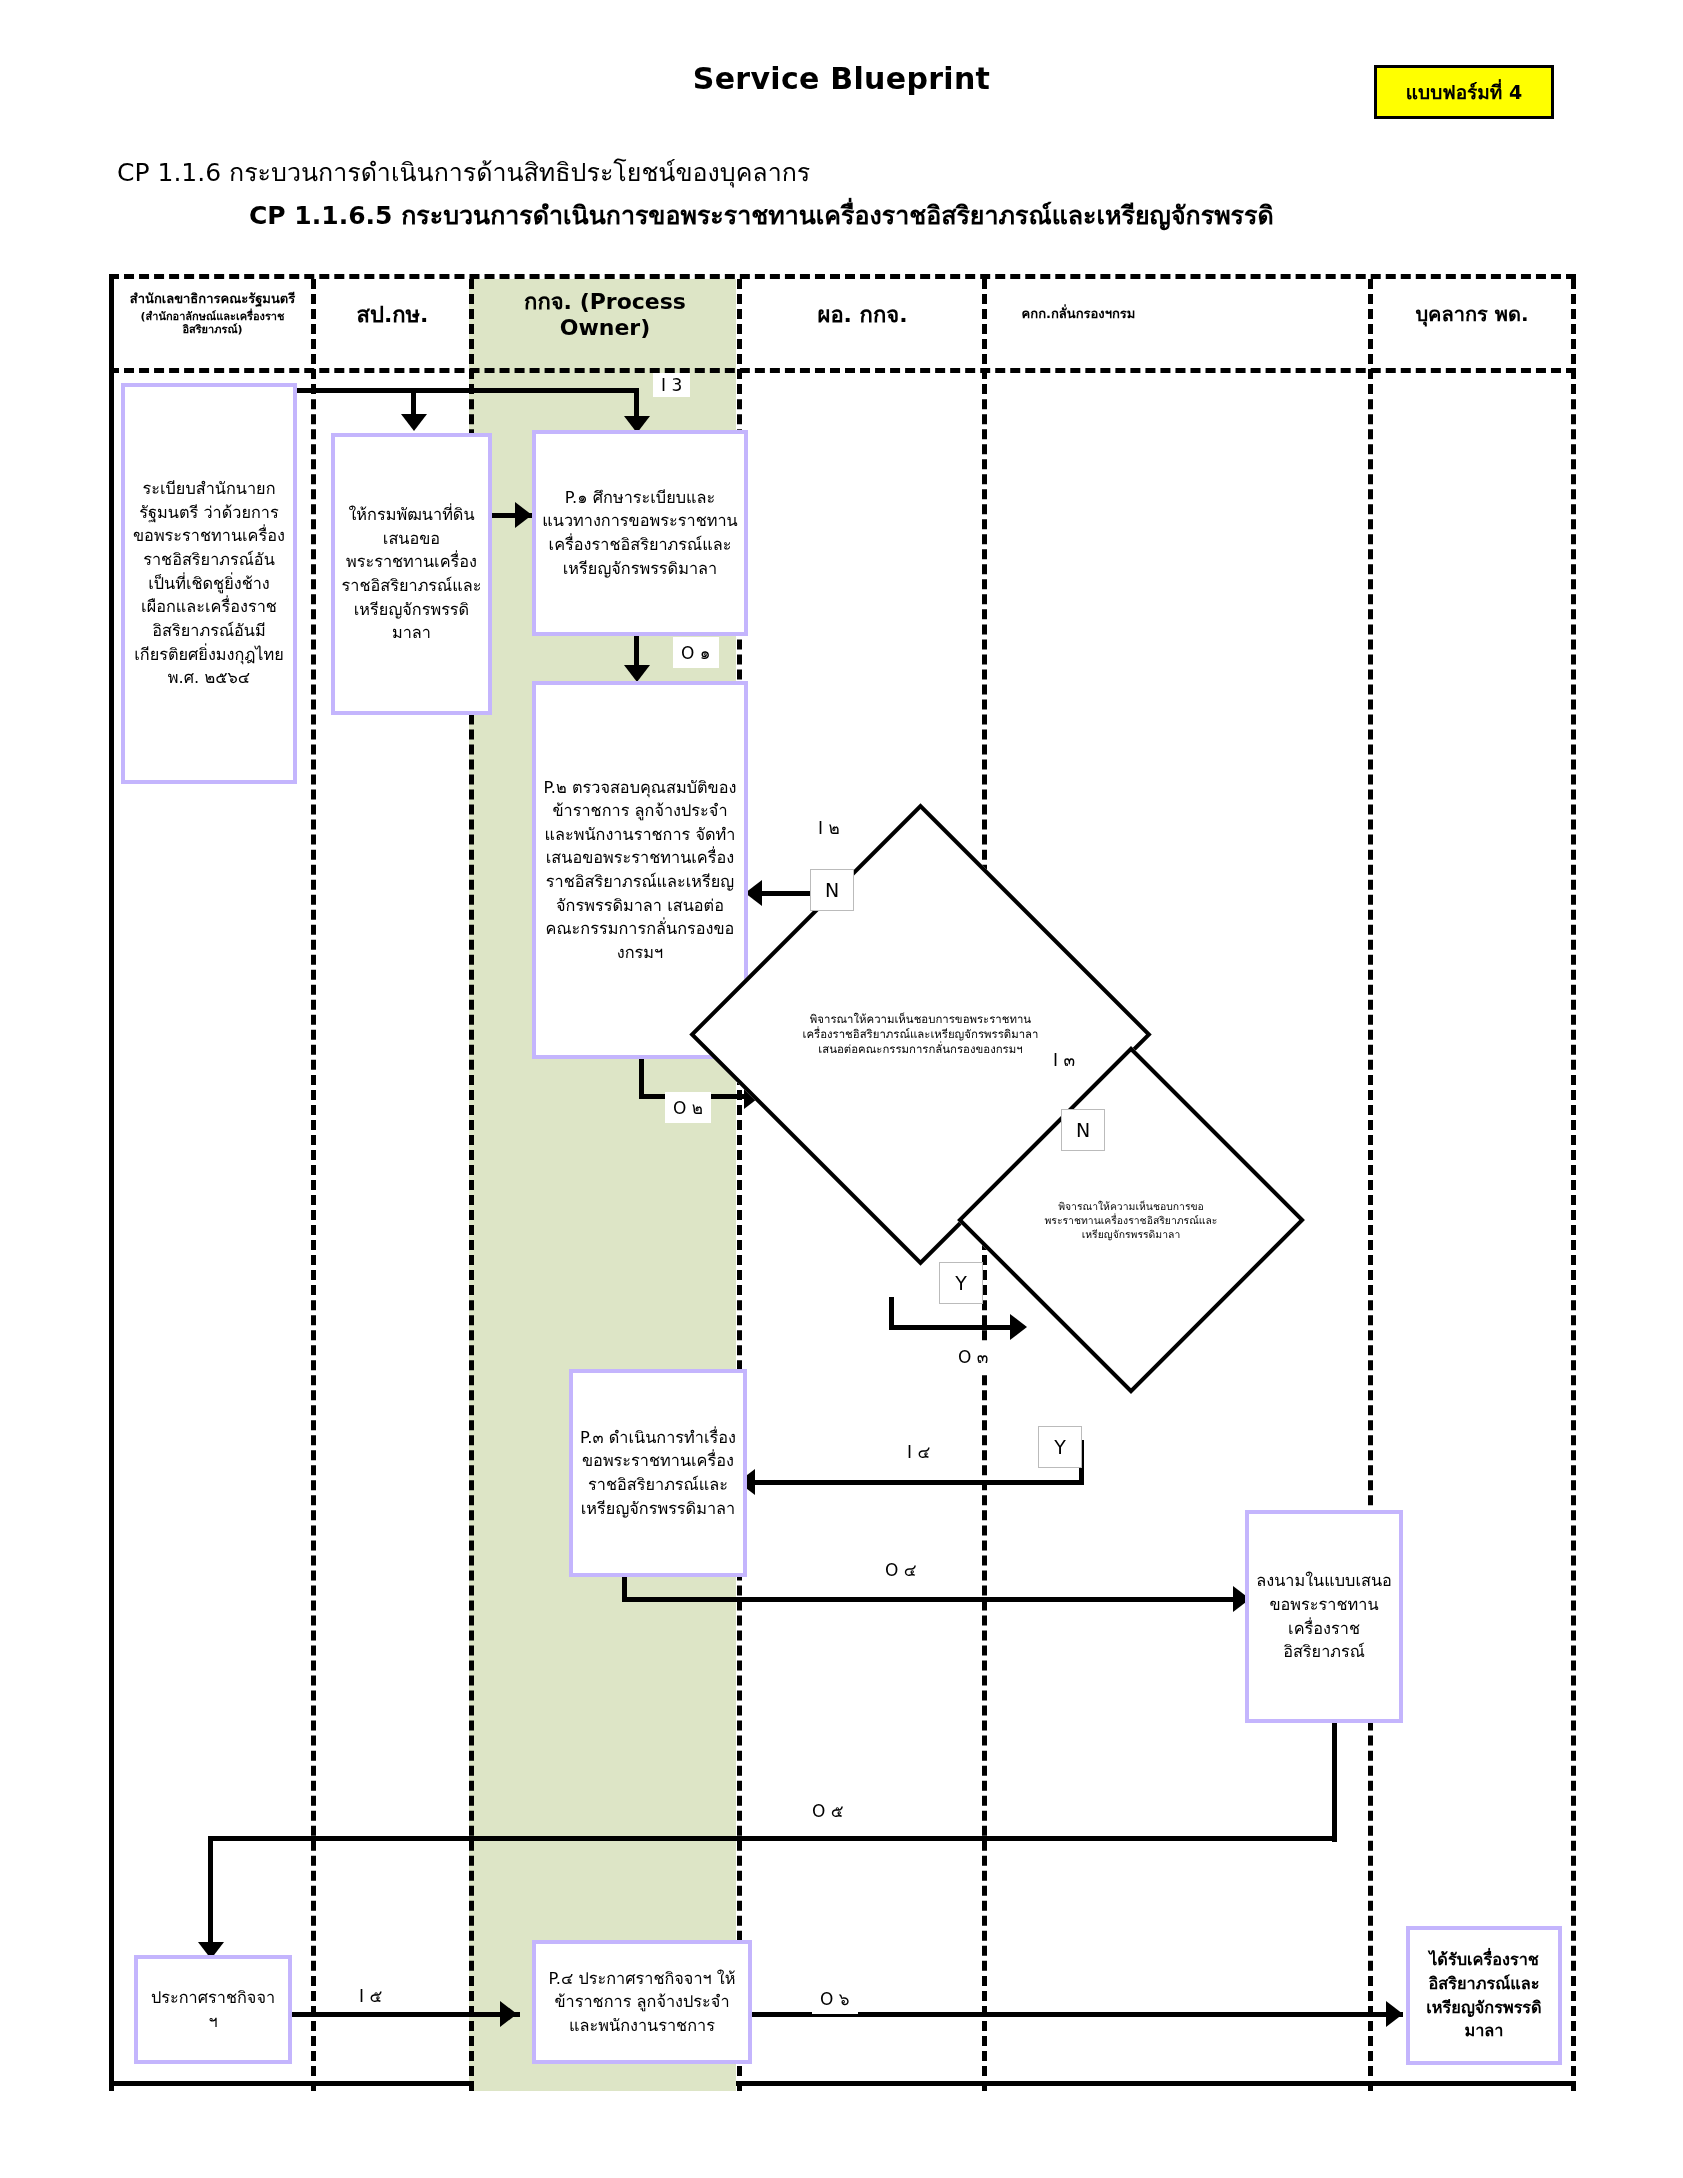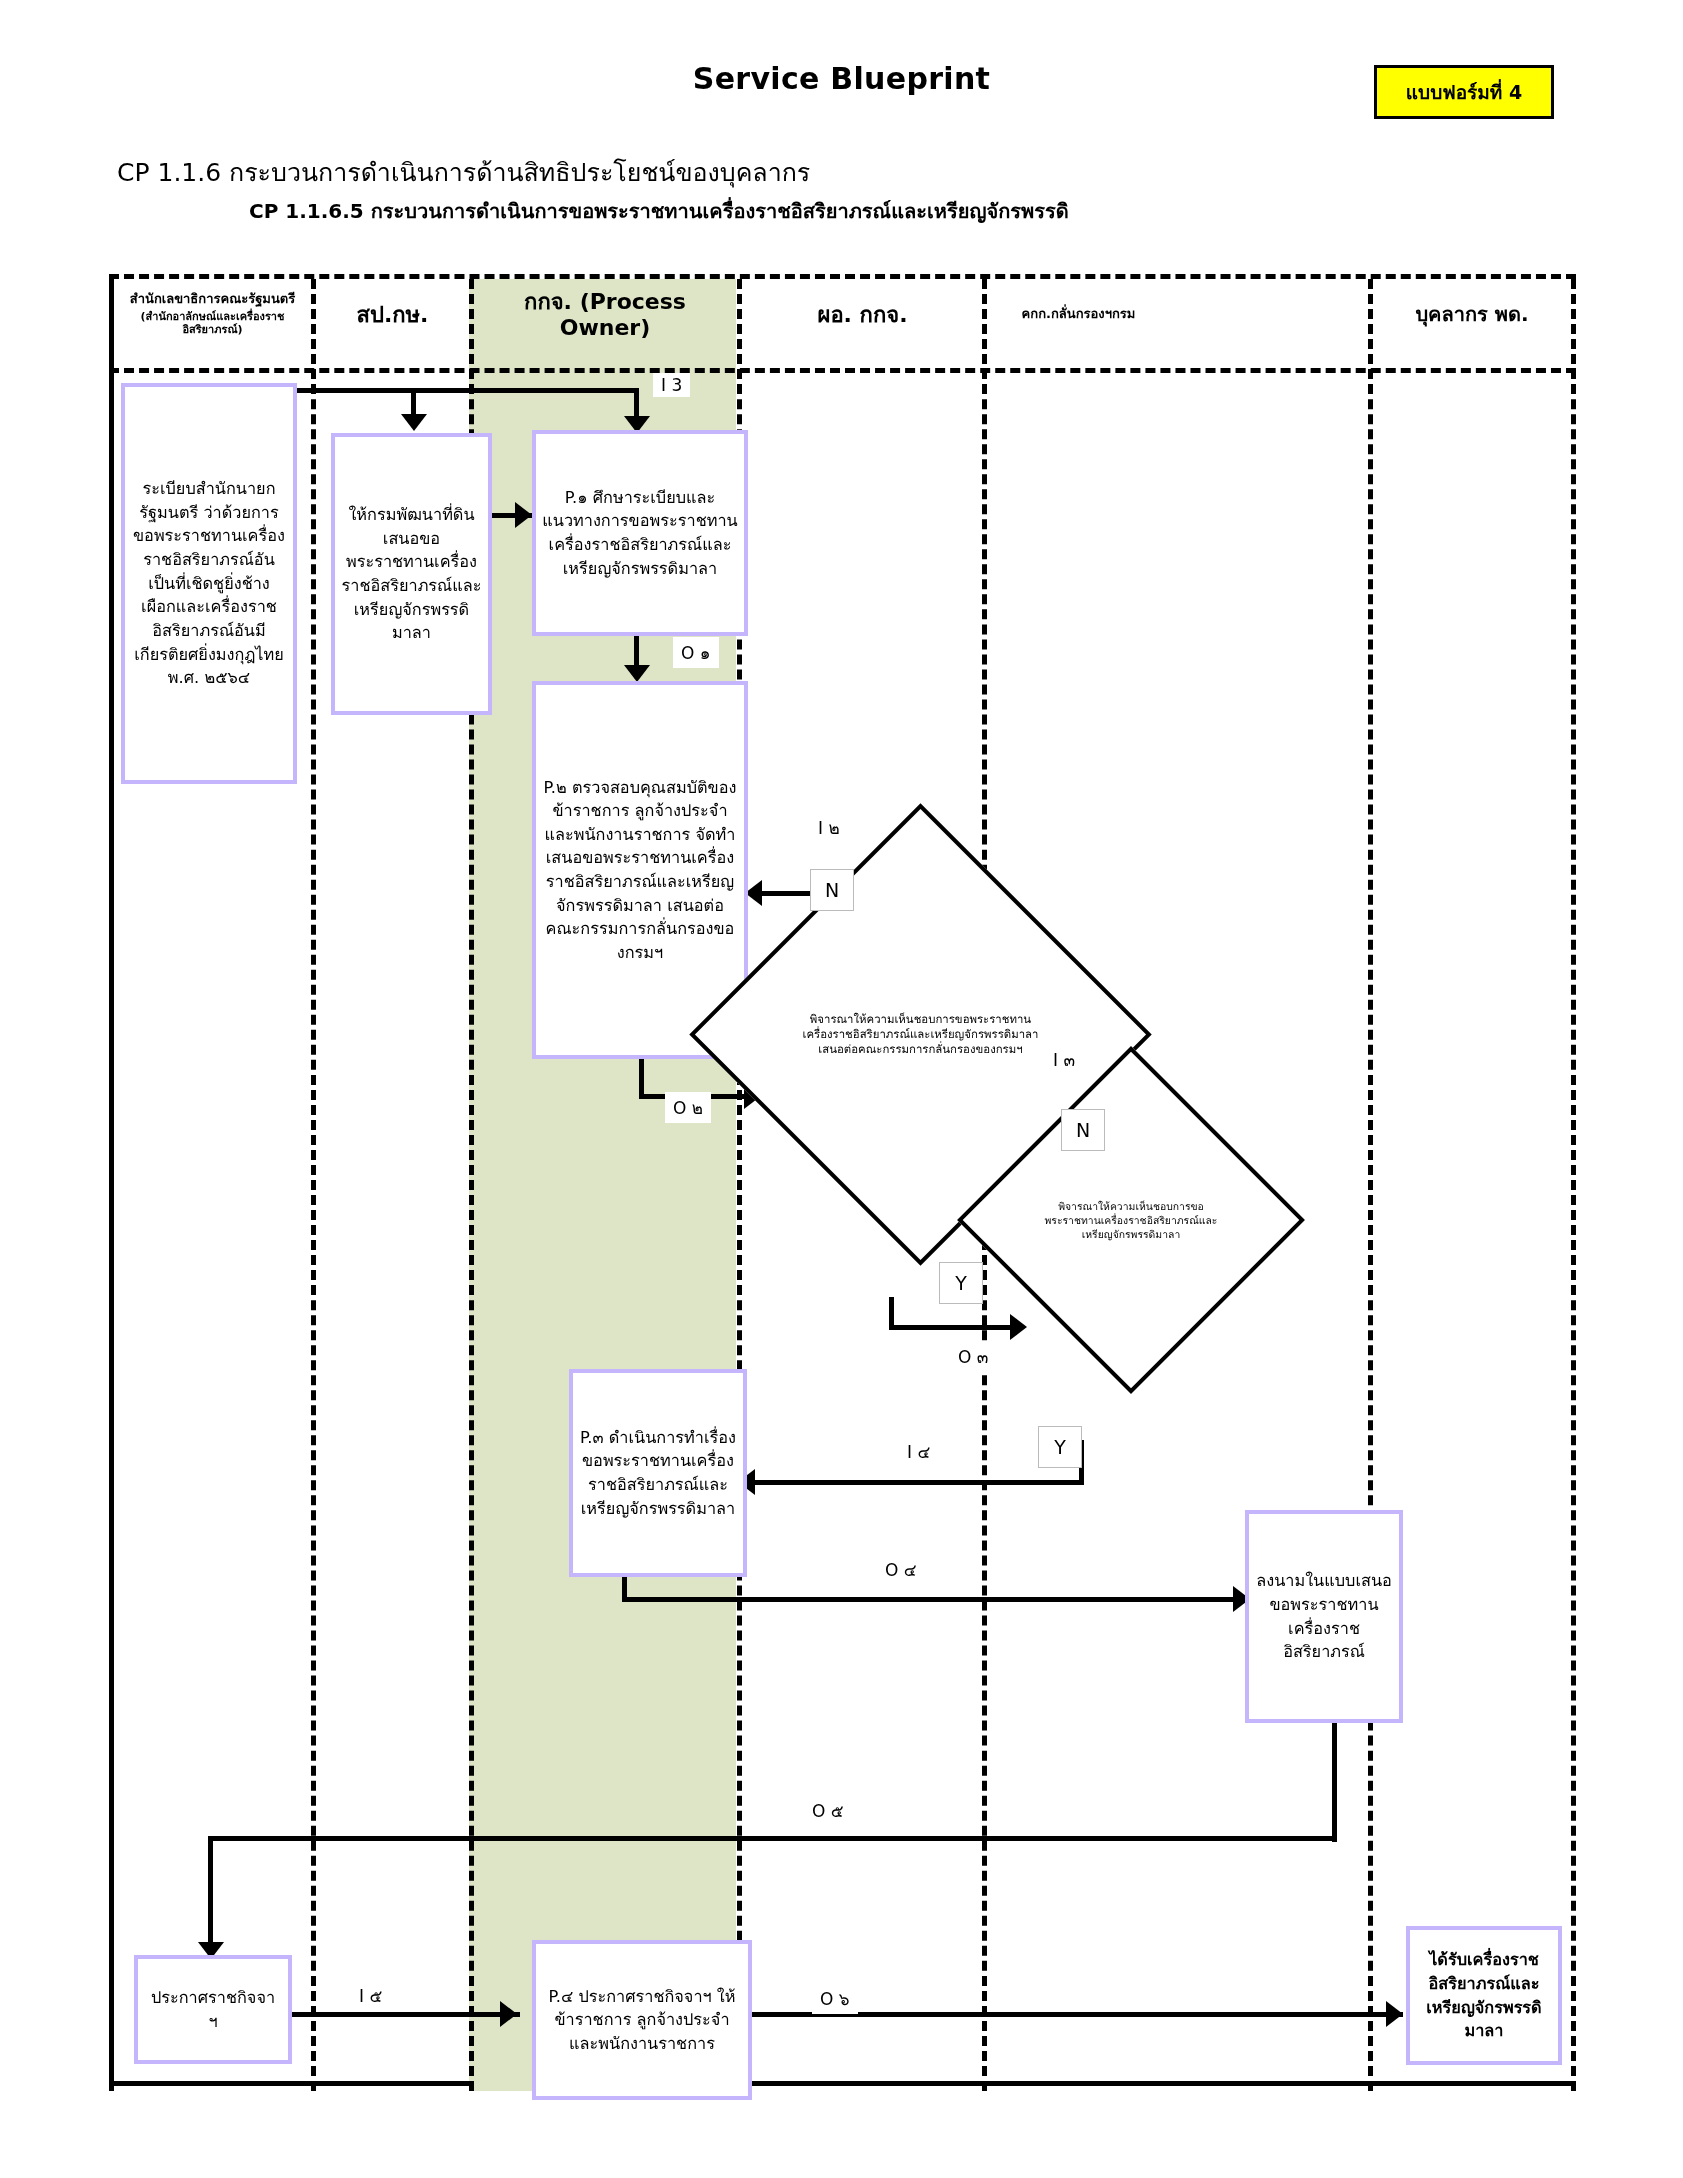--- a/index.html
+++ b/index.html
@@ -15,21 +15,21 @@
     left:0;top:61px;width:1683px;text-align:center;
     font-size:30px;font-weight:bold;letter-spacing:0.3px;
   }
   #form-badge{
     left:1374px;top:65px;width:174px;height:48px;
     background:#ffff00;border:3px solid #000;
     display:flex;align-items:center;justify-content:center;
     font-size:19px;font-weight:bold;
   }
   #subtitle-1{left:117px;top:152px;font-size:25px;}
-  #subtitle-2{left:249px;top:195px;font-size:20px;font-weight:bold;}
+  #subtitle-2{left:249px;top:195px;font-size:25px;font-weight:bold;}
 
   
   #lanes{
     left:109px;top:274px;width:1467px;height:1812px;
     border-top:5px dashed #000;border-bottom:5px solid #000;
     box-sizing:border-box;
   }
   .lane-col{
     position:absolute;top:0;height:1812px;
     border-left:5px dashed #000;box-sizing:border-box;
@@ -199,21 +199,21 @@
   <div class="dshape"></div>
   <div class="dtext">พิจารณาให้ความเห็นชอบการขอพระราชทานเครื่องราชอิสริยาภรณ์และเหรียญจักรพรรดิมาลา</div>
 </div>
 
 <div class="abs node f16" style="left:569px;top:1369px;width:178px;height:208px;">P.๓ ดำเนินการทำเรื่องขอพระราชทานเครื่องราชอิสริยาภรณ์และเหรียญจักรพรรดิมาลา</div>
 
 <div class="abs node f16" style="left:1245px;top:1510px;width:158px;height:213px;">ลงนามในแบบเสนอขอพระราชทานเครื่องราชอิสริยาภรณ์</div>
 
 <div class="abs node f16" style="left:134px;top:1955px;width:158px;height:109px;">ประกาศราชกิจจา ฯ</div>
 
-<div class="abs node f16" style="left:532px;top:1940px;width:220px;height:160px;">P.๔ ประกาศราชกิจจาฯ ให้ข้าราชการ ลูกจ้างประจำ และพนักงานราชการ</div>
+<div class="abs node f16" style="left:532px;top:1940px;width:220px;height:124px;">P.๔ ประกาศราชกิจจาฯ ให้ข้าราชการ ลูกจ้างประจำ และพนักงานราชการ</div>
 
 <div class="abs node f16" style="left:1406px;top:1926px;width:156px;height:139px;font-weight:bold;">ได้รับเครื่องราชอิสริยาภรณ์และเหรียญจักรพรรดิมาลา</div>
 
 <div class="abs flab" style="left:653px;top:373px;">I 3</div>
 <div class="abs flab" style="left:673px;top:637px;">O ๑</div>
 <div class="abs flab" style="left:810px;top:812px;">I ๒</div>
 <div class="abs flab" style="left:665px;top:1092px;">O ๒</div>
 <div class="abs flab" style="left:1045px;top:1044px;">I ๓</div>
 <div class="abs flab" style="left:950px;top:1341px;">O ๓</div>
 <div class="abs flab" style="left:899px;top:1436px;">I ๔</div>

